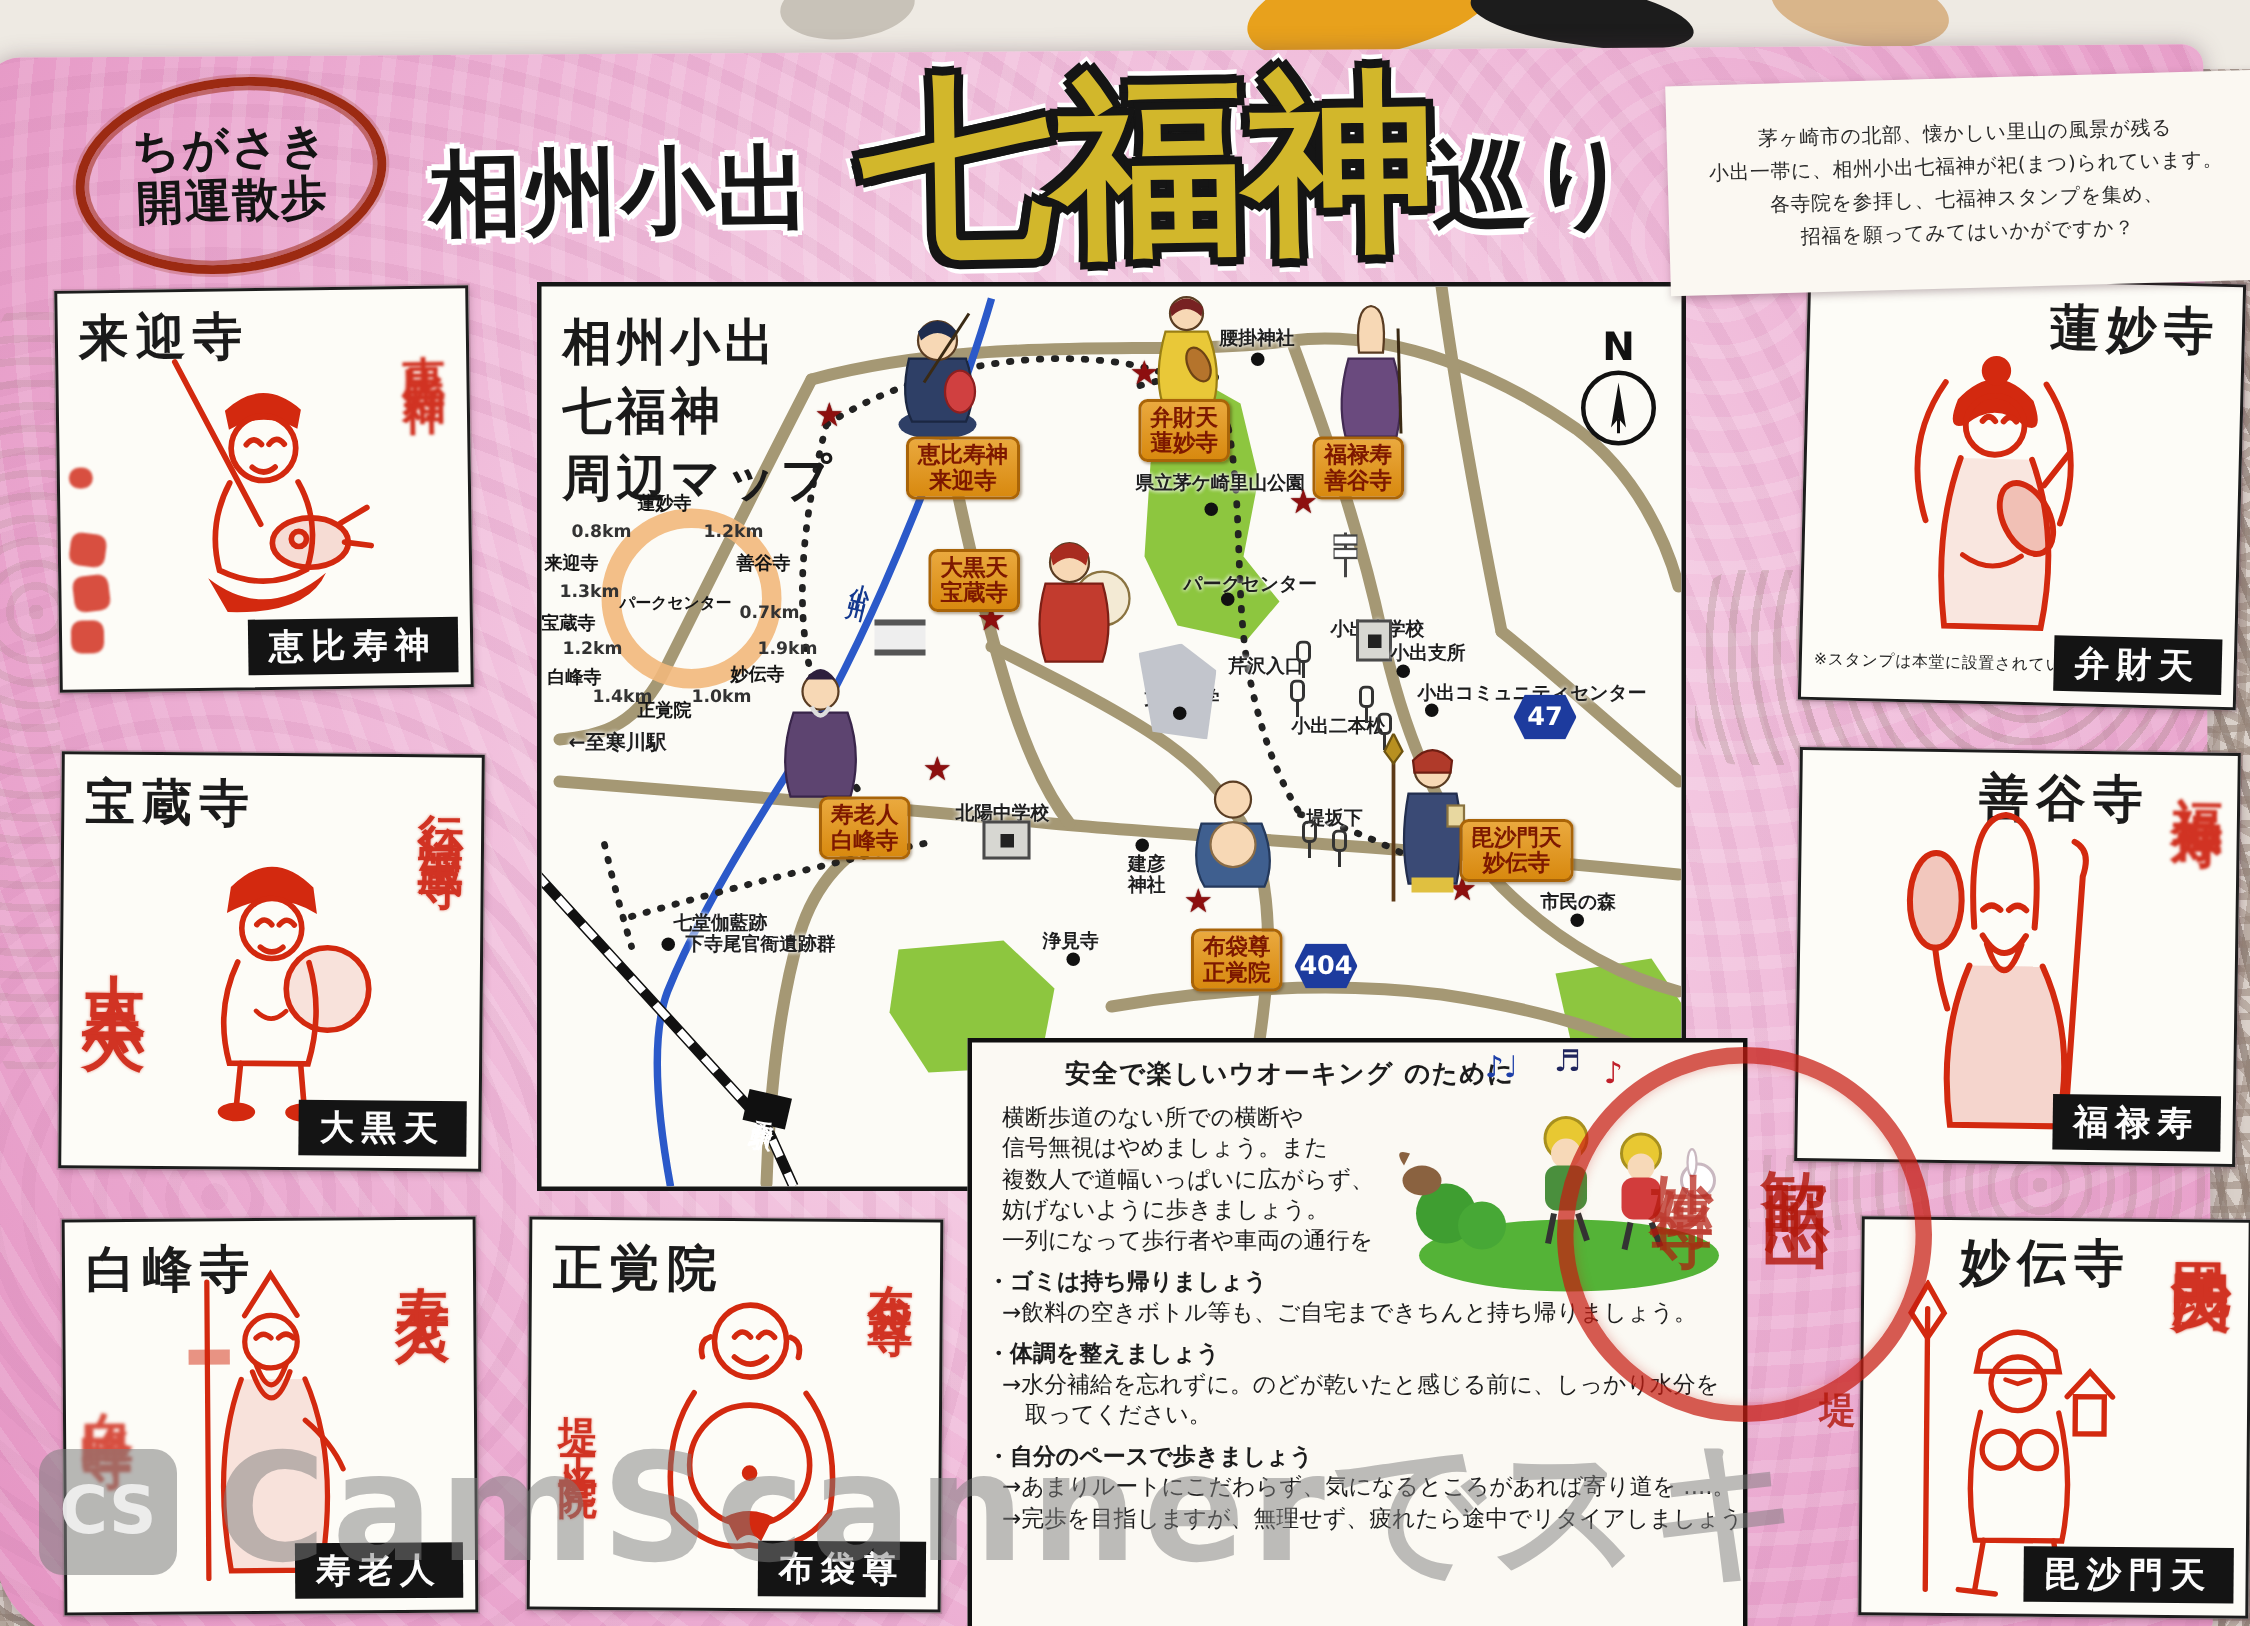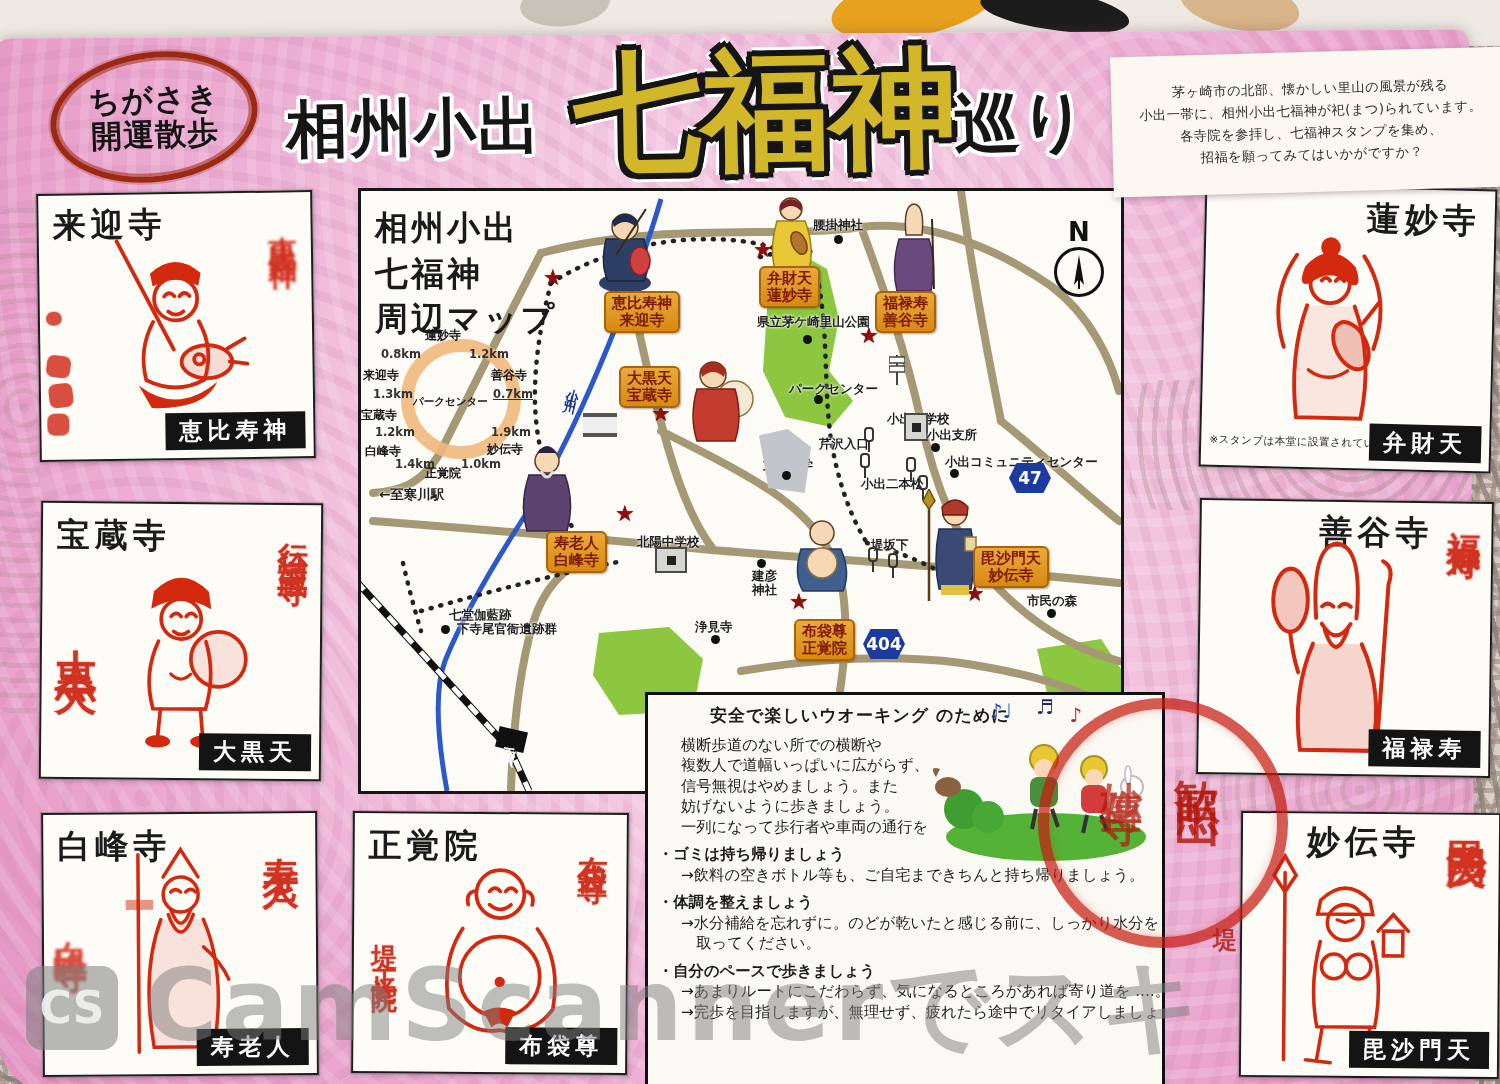--- a/index.html
+++ b/index.html
@@ -77,21 +77,21 @@
   
   .ringbox{position:absolute;left:8px;top:142px;width:170px;height:142px;z-index:4;}
   .ringbox .ring{position:absolute;left:32px;top:6px;width:94px;height:94px;border:13px solid #f2b87c;border-radius:50%;opacity:.9;}
   .rlab{position:absolute;font-size:12px;font-weight:700;color:#151515;white-space:nowrap;}
   .rkm{position:absolute;font-size:11.5px;font-weight:700;color:#333;white-space:nowrap;}
   
   .walk{left:645px;top:692px;width:514px;height:390px;background:#fbf9f3;border:3px solid #101010;z-index:7;overflow:hidden;}
   .walk-title{position:absolute;left:62px;top:9px;font-size:17px;font-weight:700;color:#1c1c1c;letter-spacing:1px;}
   .wtext{position:absolute;left:10px;top:40px;font-size:15.3px;color:#1d1d1d;line-height:1.34;}
   .whead{font-weight:700;margin-top:7px;}
-  .wline{margin-left:23px;white-space:nowrap;}
+  .wline{margin-left:10px;white-space:nowrap;}
   .wnotes{position:absolute;right:120px;top:6px;font-size:20px;font-weight:700;}
   
   .roundstamp{left:1038px;top:698px;width:228px;height:228px;border:11px solid rgba(198,28,16,.72);border-radius:50%;z-index:8;
     box-shadow:inset 0 0 8px rgba(198,28,16,.3);}
   .rs-txt{position:absolute;writing-mode:vertical-rl;color:rgba(178,24,12,.82);font-weight:800;font-family:"DejaVu Serif","Liberation Serif",serif;
     font-size:46px;letter-spacing:10px;filter:blur(.4px);}
   
   .wm{left:26px;top:940px;z-index:12;display:flex;align-items:center;gap:26px;}
   .wm-logo{width:92px;height:84px;border-radius:16px;background:rgba(125,125,125,.55);display:flex;align-items:center;justify-content:center;
     color:rgba(240,240,240,.92);font-size:44px;font-weight:800;}
@@ -185,25 +185,25 @@
   </div>
 
   <div class="ringbox">
     <div class="ring"></div>
     <span class="rlab" style="left:56px;top:-6px;">蓮妙寺</span>
     <span class="rkm" style="left:12px;top:14px;">0.8km</span>
     <span class="rkm" style="left:100px;top:14px;">1.2km</span>
     <span class="rlab" style="left:-6px;top:34px;">来迎寺</span>
     <span class="rlab" style="left:122px;top:34px;">善谷寺</span>
     <span class="rkm" style="left:4px;top:54px;">1.3km</span>
-    <span class="rkm" style="left:124px;top:54px;text-decoration:underline;">0.7km</span>
+    <span class="rkm" style="left:124px;top:68px;">0.7km</span>
     <span class="rlab" style="left:-8px;top:74px;">宝蔵寺</span>
     <span class="rlab" style="left:44px;top:62px;font-size:10.5px;">パークセンター</span>
     <span class="rkm" style="left:6px;top:92px;">1.2km</span>
-    <span class="rkm" style="left:122px;top:92px;">1.9km</span>
+    <span class="rkm" style="left:136px;top:92px;">1.9km</span>
     <span class="rlab" style="left:-4px;top:110px;">白峰寺</span>
     <span class="rlab" style="left:118px;top:108px;">妙伝寺</span>
     <span class="rkm" style="left:26px;top:124px;">1.4km</span>
     <span class="rkm" style="left:92px;top:124px;">1.0km</span>
     <span class="rlab" style="left:56px;top:132px;">正覚院</span>
   </div>
 
   <span class="place" style="left:452px;top:26px;">腰掛神社</span>
   <div class="dot" style="left:473px;top:44px;"></div>
   <span class="place" style="left:396px;top:123px;">県立茅ケ崎里山公園</span>
@@ -516,22 +516,22 @@
     <circle cx="168" cy="44" r="13" fill="#e8c832" stroke="#a8901e" stroke-width="2"></circle>
     <circle cx="168" cy="53" r="9" fill="#f7d9b8"></circle>
     <rect x="155" y="60" width="26" height="28" rx="8" fill="#d23c3c"></rect>
     <line x1="161" y1="90" x2="157" y2="108" stroke="#333" stroke-width="4"></line>
       <line x1="175" y1="90" x2="181" y2="106" stroke="#333" stroke-width="4"></line>
     <circle cx="206" cy="62" r="11" fill="#ffffff" stroke="#c9b8c0" stroke-width="2"></circle>
       <ellipse cx="202" cy="50" rx="3" ry="9" fill="#fff" stroke="#c9b8c0" stroke-width="1.5"></ellipse>
   </svg>
   <div class="wtext">
     <div class="wline">横断歩道のない所での横断や</div>
+    <div class="wline">信号無視はやめましょう。また</div>
     <div class="wline">複数人で道幅いっぱいに広がらず、</div>
-    <div class="wline">信号無視はやめましょう。また</div>
     <div class="wline">妨げないように歩きましょう。</div>
     <div class="wline">一列になって歩行者や車両の通行を</div>
     <div class="whead">・ゴミは持ち帰りましょう</div>
     <div class="wline">→飲料の空きボトル等も、ご自宅まできちんと持ち帰りましょう。</div>
     <div class="whead">・体調を整えましょう</div>
     <div class="wline">→水分補給を忘れずに。のどが乾いたと感じる前に、しっかり水分を</div>
     <div class="wline">　取ってください。</div>
     <div class="whead">・自分のペースで歩きましょう</div>
     <div class="wline">→あまりルートにこだわらず、気になるところがあれば寄り道を ....。</div>
     <div class="wline">→完歩を目指しますが、無理せず、疲れたら途中でリタイアしましょう。</div>

